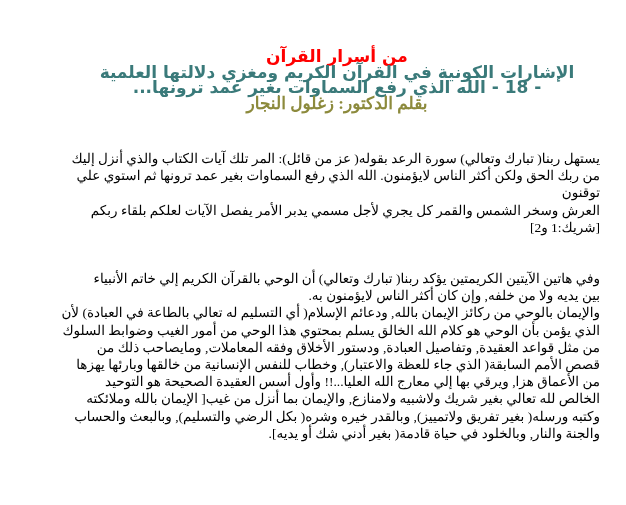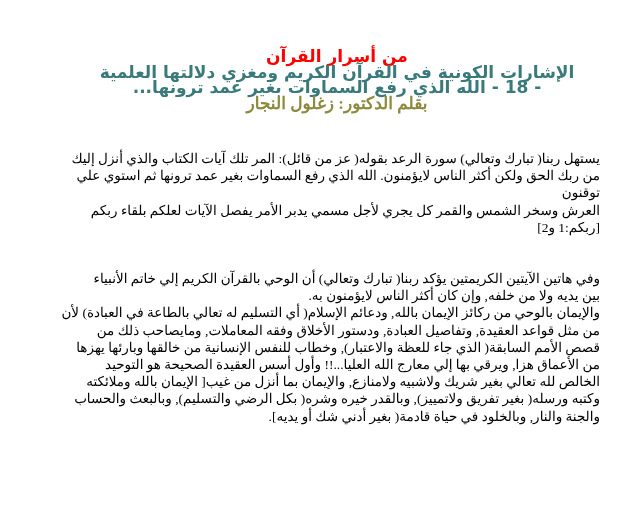--- a/index.html
+++ b/index.html
@@ -21,25 +21,26 @@
   <div class="h-line h-teal">الإشارات الكونية في القرآن الكريم ومغزي دلالتها العلمية</div>
   <div class="h-line h-teal">- 18 - الله الذي رفع السماوات بغير عمد ترونها...</div>
   <div class="h-line h-olive">بقلم الدكتور: زغلول النجار</div>
 </div>
 
 <div class="body-text">
   <div class="para">يستهل ربنا( تبارك وتعالي) سورة الرعد بقوله( عز من قائل): المر تلك آيات الكتاب والذي أنزل إليك</div>
   <div class="para">من ربك الحق ولكن أكثر الناس لايؤمنون. الله الذي رفع السماوات بغير عمد ترونها ثم استوي علي</div>
   <div class="para">توقنون</div>
   <div class="para">العرش وسخر الشمس والقمر كل يجري لأجل مسمي يدبر الأمر يفصل الآيات لعلكم بلقاء ربكم</div>
-  <div class="para">[ربكم:1 و2]</div>
+  <div class="para">[شريك:1 و2]</div>
   <div class="gap"></div>
   <div class="gap"></div>
   <div class="para">وفي هاتين الآيتين الكريمتين يؤكد ربنا( تبارك وتعالي) أن الوحي بالقرآن الكريم إلي خاتم الأنبياء</div>
   <div class="para">بين يديه ولا من خلفه, وإن كان أكثر الناس لايؤمنون به.</div>
   <div class="para">والإيمان بالوحي من ركائز الإيمان بالله, ودعائم الإسلام( أي التسليم له تعالي بالطاعة في العبادة) لأن</div>
+  <div class="para">الذي يؤمن بأن الوحي هو كلام الله الخالق يسلم بمحتوي هذا الوحي من أمور الغيب وضوابط السلوك</div>
   <div class="para">من مثل قواعد العقيدة, وتفاصيل العبادة, ودستور الأخلاق وفقه المعاملات, ومايصاحب ذلك من</div>
   <div class="para">قصص الأمم السابقة( الذي جاء للعظة والاعتبار), وخطاب للنفس الإنسانية من خالقها وبارئها يهزها</div>
   <div class="para">من الأعماق هزا, ويرقي بها إلي معارج الله العليا...!! وأول أسس العقيدة الصحيحة هو التوحيد</div>
   <div class="para">الخالص لله تعالي بغير شريك ولاشبيه ولامنازع, والإيمان بما أنزل من غيب[ الإيمان بالله وملائكته</div>
   <div class="para">وكتبه ورسله( بغير تفريق ولاتمييز), وبالقدر خيره وشره( بكل الرضي والتسليم), وبالبعث والحساب</div>
   <div class="para">والجنة والنار, وبالخلود في حياة قادمة( بغير أدني شك أو يديه].</div>
 </div>
 
 </body></html>

